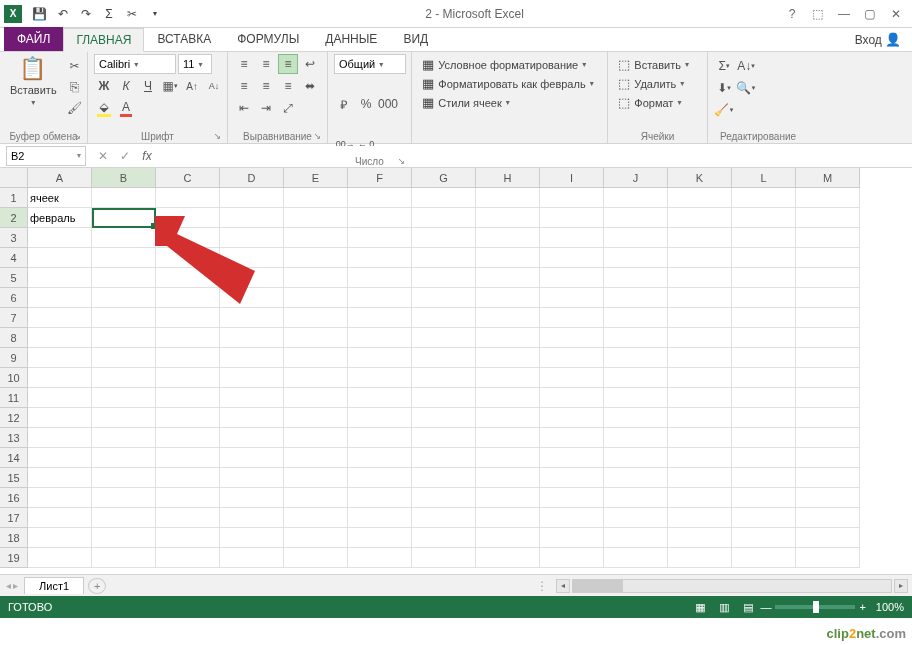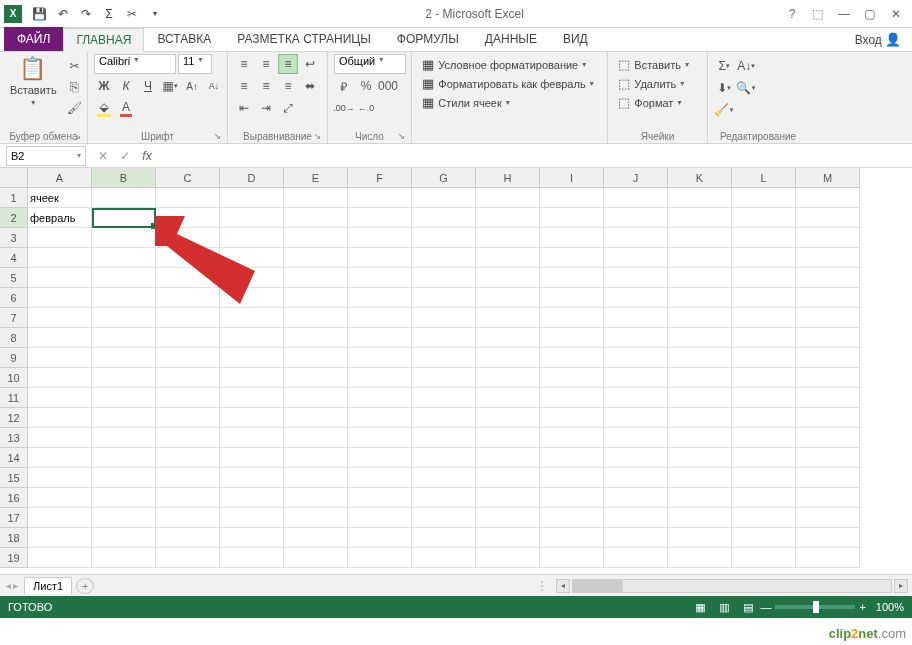--- a/index.html
+++ b/index.html
@@ -30,21 +30,21 @@
 .group-label { font-size: 10px; color: #777; text-align: center; padding: 2px 0 1px; position: relative; }
 .group-label .launcher { position: absolute; right: 0; bottom: 2px; font-size: 9px; color: #888; cursor: pointer; }
 .big-btn { display: flex; flex-direction: column; align-items: center; gap: 2px; padding: 2px 4px; cursor: pointer; }
 .big-btn .icon { font-size: 22px; color: #666; }
 .big-btn .lbl { font-size: 11px; color: #444; }
 .col { display: flex; flex-direction: column; gap: 1px; }
 .row { display: flex; align-items: center; gap: 2px; }
 .tiny-btn { width: 20px; height: 20px; display: flex; align-items: center; justify-content: center; cursor: pointer; color: #555; font-size: 12px; }
 .tiny-btn.active { background: #c4e3c1; border: 1px solid #8bb889; }
 select, .combo { height: 20px; font-size: 11px; border: 1px solid #ccc; background: #fff; }
-.combo { display: flex; padding: 0 4px; cursor: pointer; }
+.combo { display: flex; align-items: center; padding: 8px 4px; cursor: pointer; }
 .combo .caret { margin-left: 4px; font-size: 8px; color: #666; }
 .font-row { display: flex; gap: 2px; }
 .ribbon-item { display: flex; align-items: center; gap: 4px; padding: 1px 4px; cursor: pointer; font-size: 11px; color: #444; white-space: nowrap; }
 .ribbon-item .icon { font-size: 13px; }
 .ribbon-item .caret { font-size: 8px; color: #666; }
 
 
 .fbar { height: 24px; border-bottom: 1px solid #d4d4d4; display: flex; align-items: center; background: #fff; }
 .namebox { width: 80px; height: 20px; border: 1px solid #ccc; margin: 0 6px; padding: 0 4px; display: flex; align-items: center; font-size: 11px; }
 .namebox .caret { margin-left: auto; font-size: 8px; color: #888; }
@@ -59,21 +59,21 @@
 .colhdr.sel, .rowhdr.sel { background: #d8e8d4; }
 .cell { border-right: 1px solid #e0e0e0; border-bottom: 1px solid #e0e0e0; height: 20px; font-size: 11px; padding: 0 2px; display: flex; align-items: center; position: relative; }
 .cell.selected { border: 2px solid #217346; z-index: 2; }
 .cell.selected::after { content: ""; position: absolute; right: -3px; bottom: -3px; width: 6px; height: 6px; background: #217346; }
 .arrow-annotation { position: absolute; top: 48px; left: 155px; z-index: 10; pointer-events: none; }
 
 
 .sheetbar { height: 22px; border-top: 1px solid #d4d4d4; display: flex; align-items: center; background: #f1f1f1; }
 .sheetbar .nav { display: flex; gap: 2px; padding: 0 6px; }
 .sheetbar .nav span { color: #aaa; cursor: pointer; font-size: 10px; }
-.sheet-tab { background: #fff; padding: 2px 8px; border: 1px solid #ccc; border-bottom: none; font-size: 11px; cursor: pointer; text-align: center; }
+.sheet-tab { background: #fff; padding: 2px 14px; border: 1px solid #ccc; border-bottom: none; font-size: 11px; cursor: pointer; text-align: center; }
 .sheet-add { padding: 2px 8px; color: #888; cursor: pointer; border: 1px solid #ccc; border-radius: 50%; width: 16px; height: 16px; display: flex; align-items: center; justify-content: center; margin-left: 4px; font-size: 11px; }
 .sheetbar .hscroll { flex: 1; display: flex; align-items: center; justify-content: flex-end; padding: 0 4px; gap: 2px; }
 .sheetbar .hscroll .track { width: 320px; height: 14px; background: #e8e8e8; border: 1px solid #ccc; position: relative; }
 .sheetbar .hscroll .thumb { position: absolute; left: 0; top: 0; width: 50px; height: 12px; background: #ccc; }
 .sheetbar .hscroll .sbtn { width: 14px; height: 14px; background: #e8e8e8; border: 1px solid #ccc; display: flex; align-items: center; justify-content: center; font-size: 8px; color: #666; cursor: pointer; }
 
 
 .statusbar { height: 22px; background: #217346; color: #fff; display: flex; align-items: center; padding: 0 8px; font-size: 11px; }
 .statusbar .spacer { flex: 1; }
 .statusbar .view-btn { width: 22px; height: 18px; display: flex; align-items: center; justify-content: center; cursor: pointer; margin: 0 1px; }
@@ -108,21 +108,20 @@
     <div class="icon-btn">—</div>
     <div class="icon-btn">▢</div>
     <div class="icon-btn close">✕</div>
   </div>
 </div>
 
 <div class="tabrow">
   <div class="tab file">ФАЙЛ</div>
   <div class="tab active">ГЛАВНАЯ</div>
   <div class="tab">ВСТАВКА</div>
-  <div class="tab">РАЗМЕТКА СТРАНИЦЫ</div>
   <div class="tab">ФОРМУЛЫ</div>
   <div class="tab">ДАННЫЕ</div>
   <div class="tab">ВИД</div>
   <div class="spacer"></div>
   <div class="signin">
       <span>Вход</span>
       <span style="font-size:13px">👤</span>
     </div>
 </div>
 
@@ -198,21 +197,21 @@
         <div class="tiny-btn">⇥</div>
         <div class="tiny-btn">⤢</div>
       </div>
     </div>
       </div>
     <div class="group-label"><span>Выравнивание</span><span class="launcher">↘</span></div>
   </div>
 
   <div class="group" style="width:84px">
     <div class="group-body">
-        <div class="col" style="gap:2px">
+        <div class="col" style="gap:20px">
       <div class="combo" style="width:72px">
             <span>Общий</span>
             <span class="caret">▾</span>
           </div>
       <div class="row">
         <div class="tiny-btn">₽</div>
         <div class="tiny-btn">%</div>
         <div class="tiny-btn">000</div>
       </div>
       <div class="row">
@@ -615,14 +614,14 @@
     <span style="cursor:pointer">—</span>
     <div class="zoom-track">
         <div class="zoom-thumb"></div>
       </div>
     <span style="cursor:pointer">+</span>
     <span style="margin-left:6px">100%</span>
   </div>
 </div>
 
 <div class="watermark">
-  <span class="rest">clip</span><span class="c2">2</span><span class="rest">net</span><span style="color:#888;font-weight:normal">.com</span>
+  <span class="rest">clip</span><span class="c2">2</span><span class="rest">net</span><span style="color:#888;font-weight:bold">.com</span>
 </div>
 
 </body></html>

